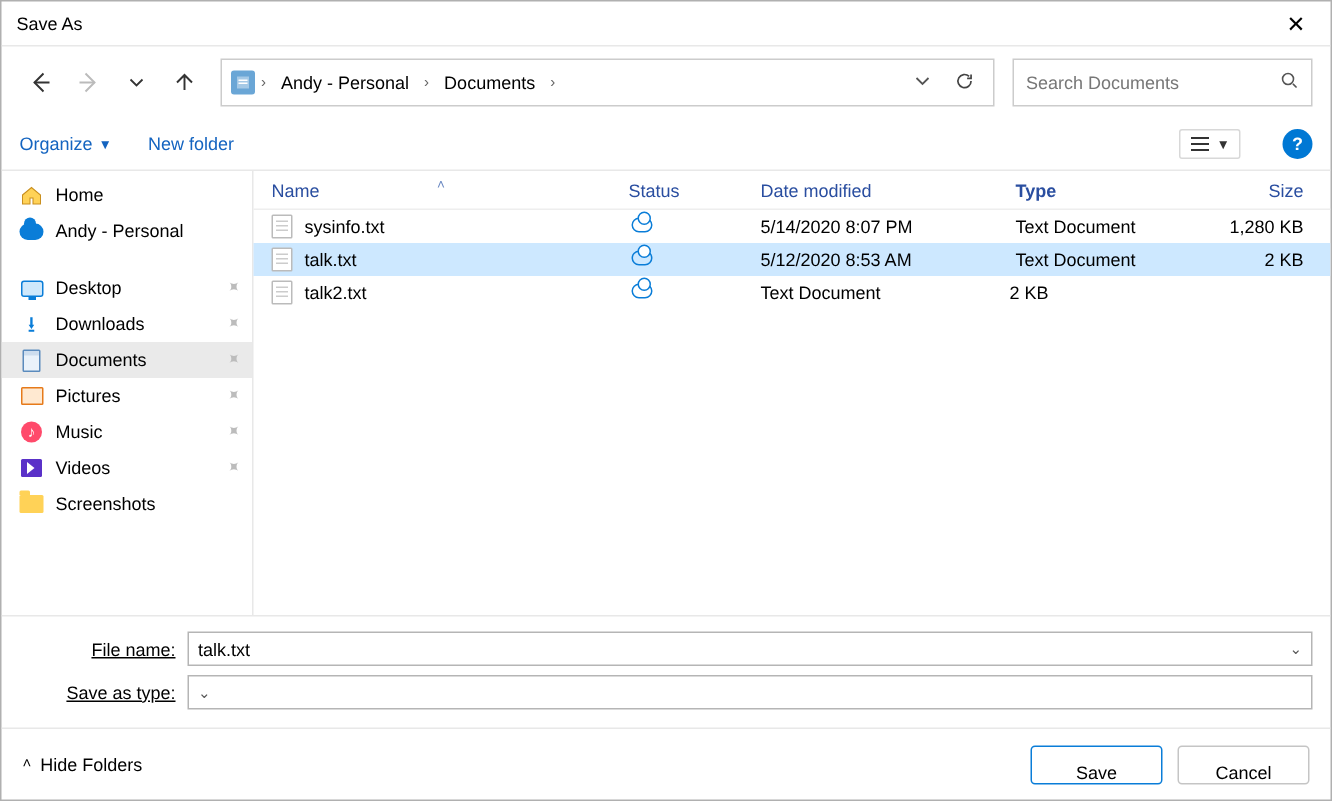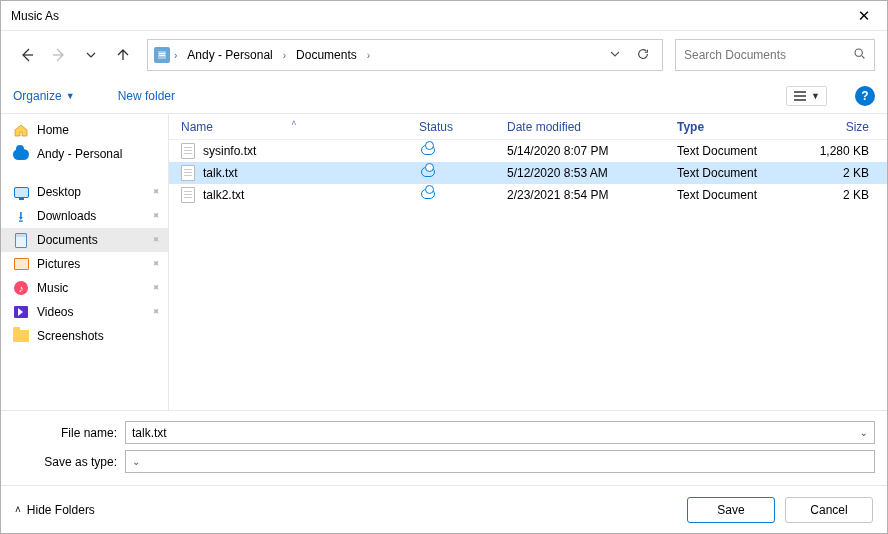--- a/index.html
+++ b/index.html
@@ -79,21 +79,21 @@
   .searchbox .mag { color:#555; font-size: 13px; }
 
   
   .toolbar {
     height: 34px;
     display: flex;
     align-items: center;
     padding: 0 12px;
     gap: 18px;
   }
-  .tb-left { display:flex; gap: 43px; align-items:center; }
+  .tb-left { display:flex; gap: 24px; align-items:center; }
   .tb-link { color:#1464c0; display:flex; align-items:center; gap:4px; }
   .tb-link .caret { font-size: 9px; }
   .tb-spacer { flex: 1; }
   .tb-view { display:flex; align-items:center; border:1px solid #d8d8d8; padding:3px 6px; border-radius:2px; gap:4px; color:#333;}
   .tb-help {
     width: 20px; height: 20px; border-radius: 50%;
     background: #0078d4; color:#fff;
     display:flex; align-items:center; justify-content:center;
     font-size: 12px; font-weight: bold;
     margin-left: 10px;
@@ -170,21 +170,21 @@
   .cell-size   { width:74px; text-align:right; padding-right:8px; }
   .fileicon { width:14px; height:16px; border:1px solid #bbb; background:#fff; border-radius:1px; position:relative;}
   .fileicon::before{content:"";position:absolute;left:2px;top:3px;right:2px;height:1px;background:#ccc;box-shadow:0 3px 0 #ccc,0 6px 0 #ccc;}
 
   
   .bottomfields {
     border-top: 1px solid #e8e8e8;
     padding: 10px 12px 6px 12px;
   }
   .fieldrow { display:flex; align-items:center; margin-bottom:6px; }
-  .fieldrow label { width: 112px; text-align:right; padding-right:8px; }
+  .fieldrow label { width: 112px; text-align:right; padding-right:8px;text-decoration:underline; }
   .fieldrow .combo {
     flex:1; height:23px; border:1px solid #b5b5b5;
     display:flex; align-items:center; padding:0 6px;
     justify-content:space-between;
     background:#fff;
   }
   .combo .dd { color:#555; font-size:10px; }
 
   
   .actionbar {
@@ -194,38 +194,38 @@
     padding: 0 14px;
     gap: 10px;
   }
   .hidefolders { display:flex; align-items:center; gap:6px; }
   .hidefolders .caret { font-size:10px; }
   .ab-spacer { flex:1; }
   .btn {
     min-width: 88px; height:26px;
     border:1px solid #c5c5c5; border-radius:3px;
     background:#fff;
-    display:flex; align-items:center; justify-content:center;
+    display:flex; align-items:flex-end; justify-content:center;
   }
   .btn.primary { border-color:#0a7dd8; }
 
   .cloud-outline {
     width:14px;height:10px;border:1.5px solid #0a7dd8;border-radius:6px;
     position:relative; display:inline-block;
   }
   .cloud-outline::before{content:"";position:absolute;width:7px;height:7px;border:1.5px solid #0a7dd8;border-radius:50%;top:-5px;left:3px;background:#fff;}
   .onedrive-cloud { width:16px;height:11px;background:#0a7dd8;border-radius:6px;position:relative;}
   .onedrive-cloud::before{content:"";position:absolute;width:8px;height:8px;background:#0a7dd8;border-radius:50%;top:-4px;left:3px;}
   .home-svg{width:16px;height:16px;}
 </style>
 </head>
 <body>
 
 <div class="titlebar">
-  <div class="title">Music As</div>
+  <div class="title">Save As</div>
   <div class="close">✕</div>
 </div>
 
 <div class="navrow">
   <div class="navbtn">
     <svg width="16" height="16" viewBox="0 0 16 16">
         <path d="M10 2 4 8l6 6" fill="none" stroke="#333" stroke-width="1.3"></path>
         <path d="M4 8h10" stroke="#333" stroke-width="1.3"></path>
       </svg>
   </div>
@@ -401,21 +401,20 @@
           <div class="cell-date">5/12/2020 8:53 AM</div>
           <div class="cell-type">Text Document</div>
           <div class="cell-size">2 KB</div>
         </div>
         <div class="row">
           <div class="cell-name">
             <span class="fileicon"></span>
             <span>talk2.txt</span>
           </div>
           <div class="cell-status"><span class="cloud-outline"></span></div>
-          <div class="cell-date">2/23/2021 8:54 PM</div>
           <div class="cell-type">Text Document</div>
           <div class="cell-size">2 KB</div>
         </div>
       </div>
   </div>
 </div>
 
 <div class="bottomfields">
   <div class="fieldrow">
     <label>File name:</label>

